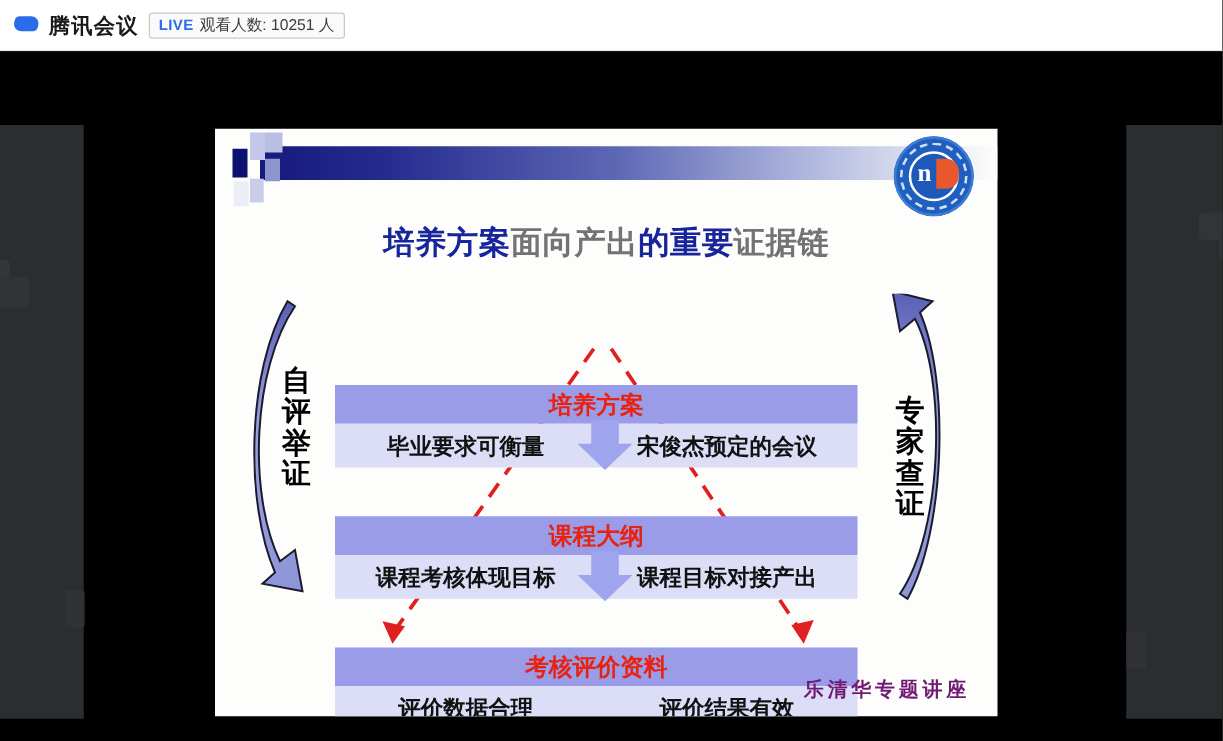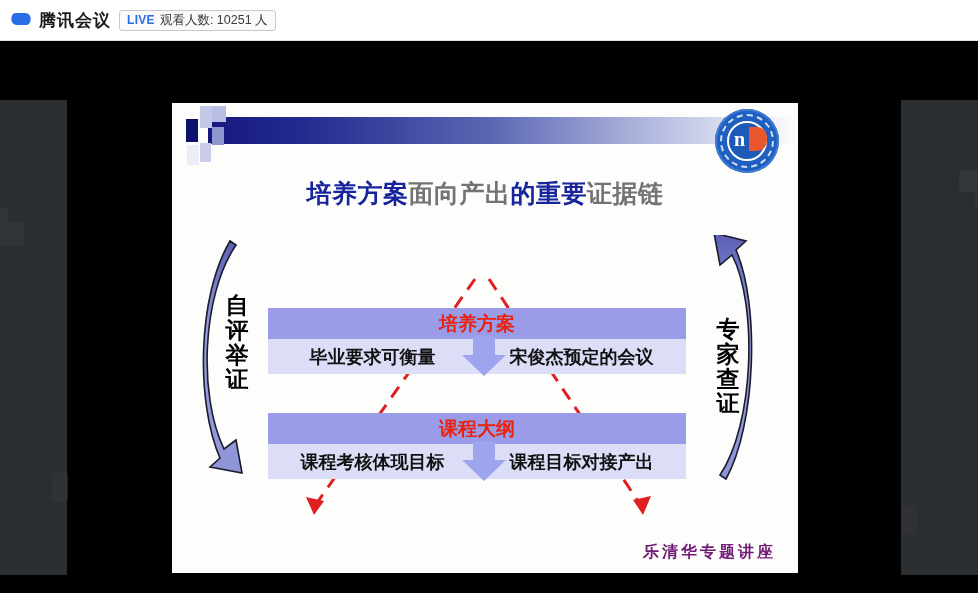--- a/index.html
+++ b/index.html
@@ -250,20 +250,27 @@
           <div class="cell">课程考核体现目标</div>
           <div class="cell">课程目标对接产出</div>
         </div>
       </div>
 
       <div class="down-arrow" id="arrow2">
         <div class="shaft"></div>
           <div class="head"></div>
       </div>
 
+      <div class="chain-box" id="box3">
+        <div class="box-head">考核评价资料</div>
+        <div class="box-body">
+          <div class="cell">评价数据合理</div>
+          <div class="cell">评价结果有效</div>
+        </div>
+      </div>
 
       <svg class="side-arrow-svg" id="left-arrow-svg" viewBox="0 0 64 250">
         <defs>
           <linearGradient id="gl" x1="0" y1="0" x2="0" y2="1">
             <stop offset="0%" stop-color="#5a5fb4"></stop>
             <stop offset="40%" stop-color="#9aa0de"></stop>
             <stop offset="100%" stop-color="#8f96d8"></stop>
           </linearGradient>
         </defs>
         <path d="M40 10 C 6 60, 2 160, 28 214 L 40 205 L 46 238 L 14 232 L 24 223

